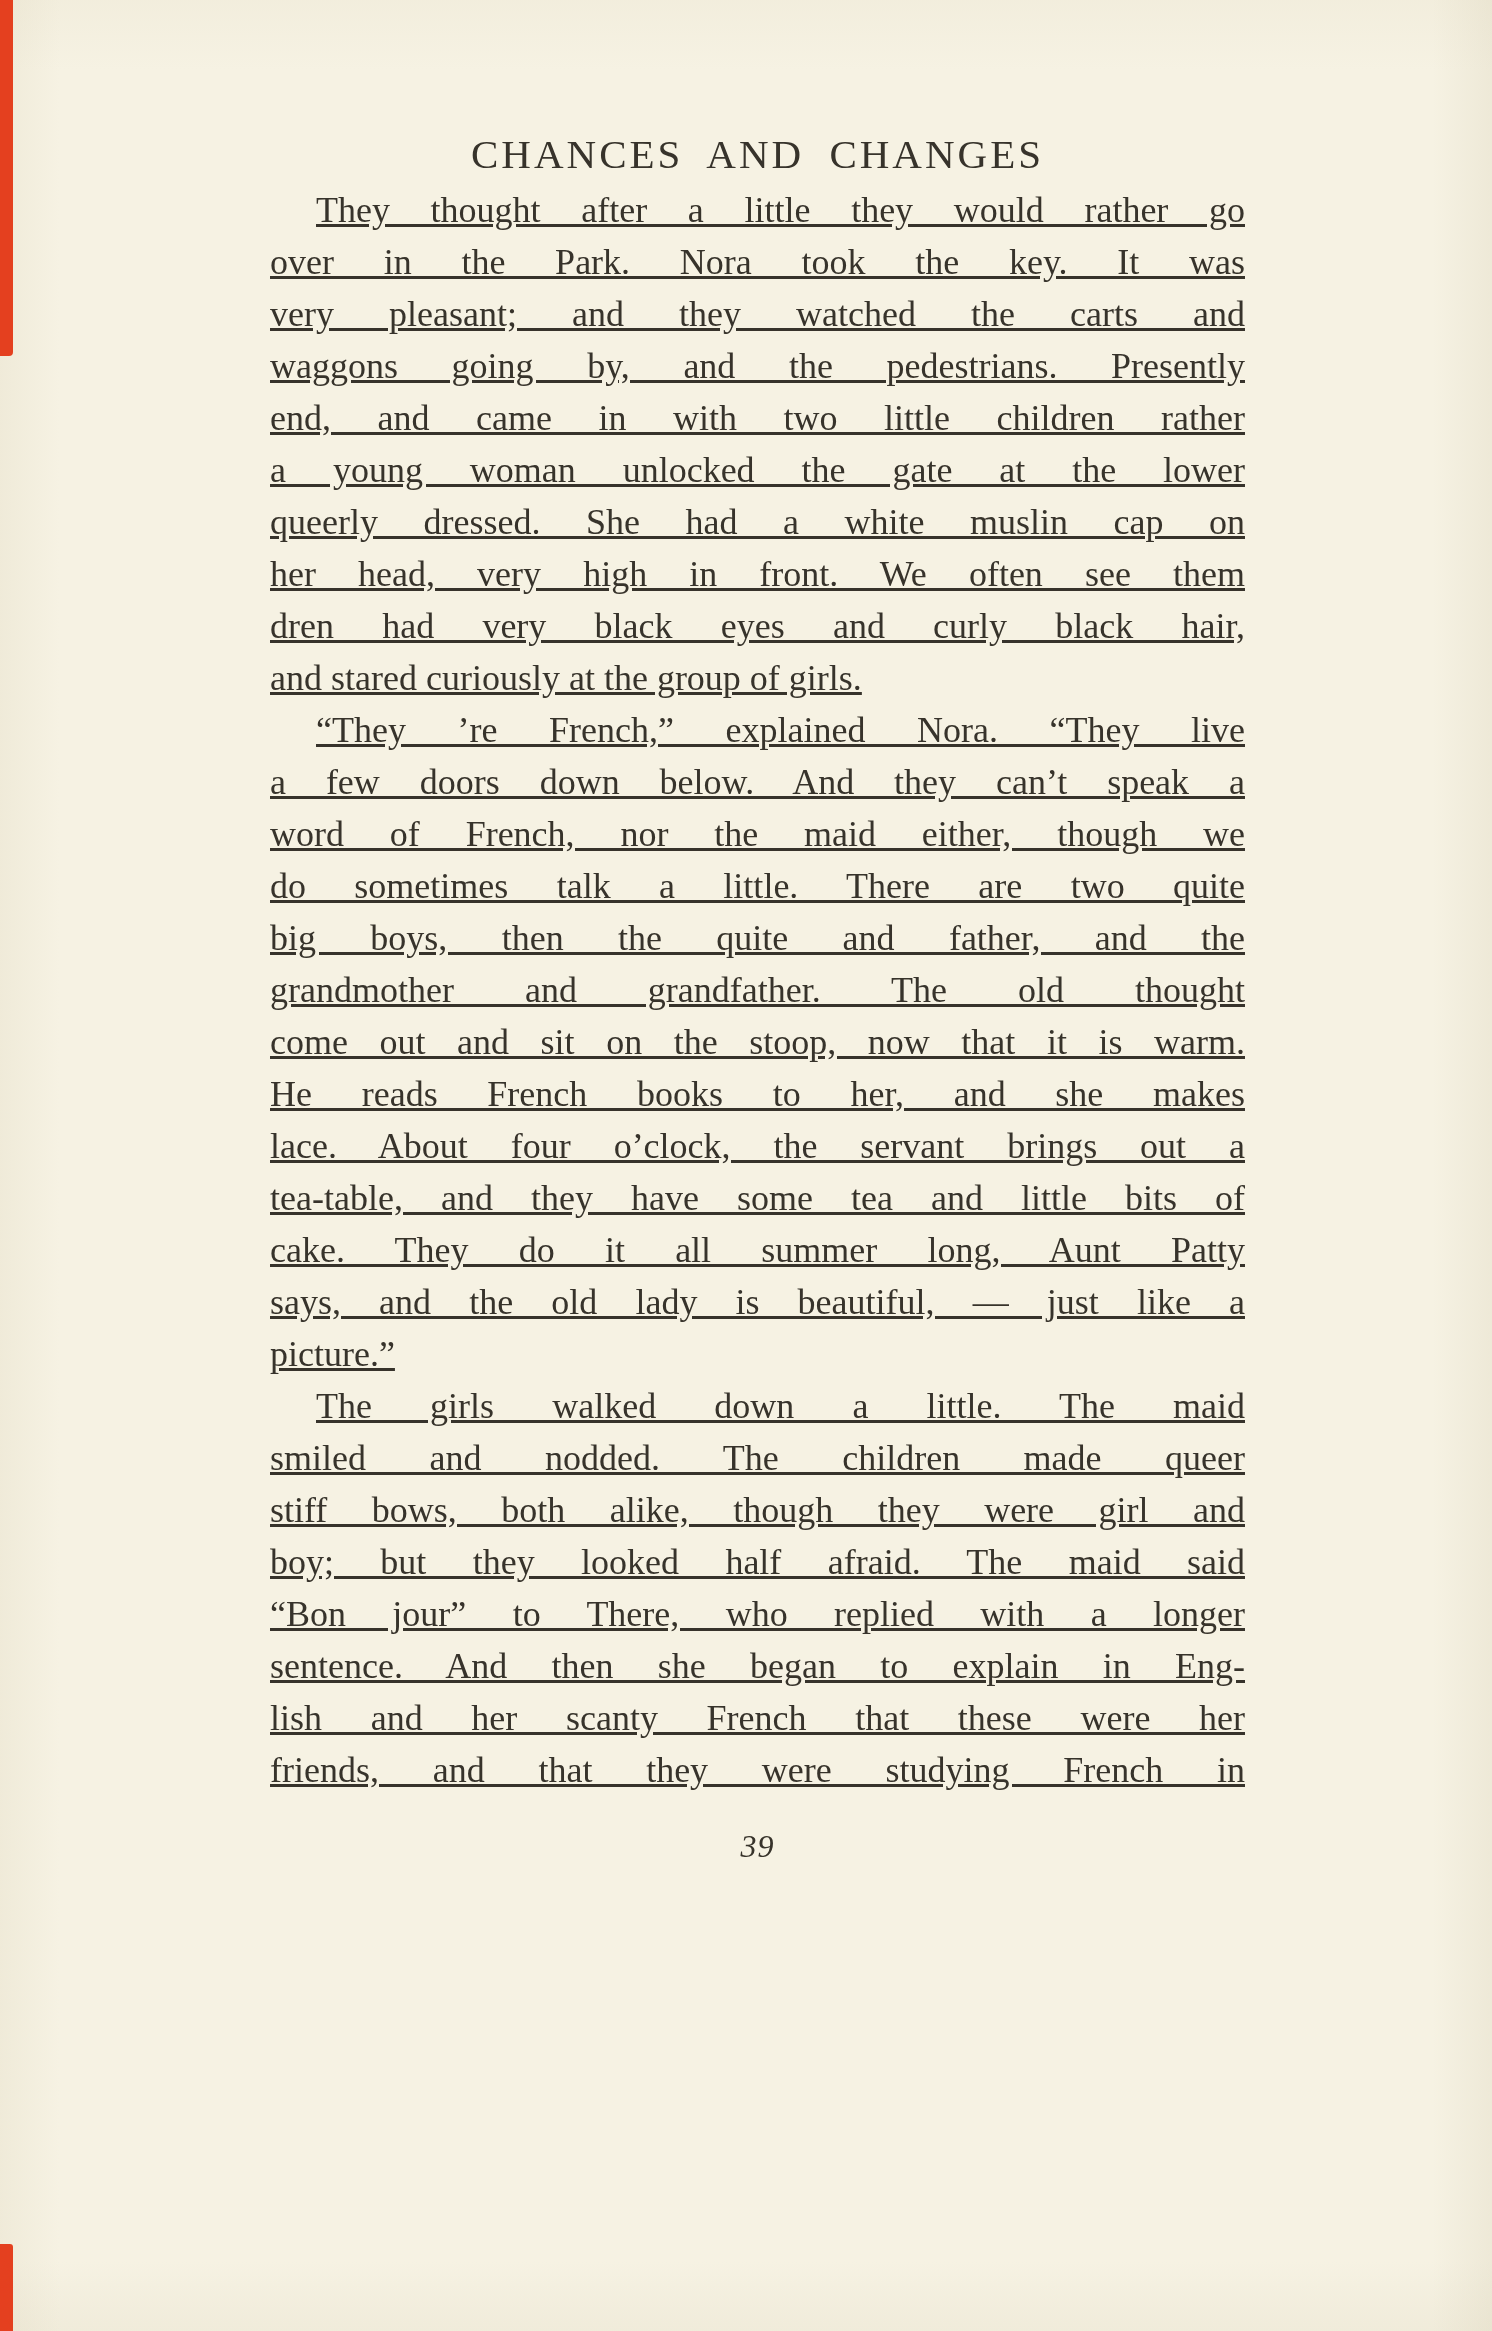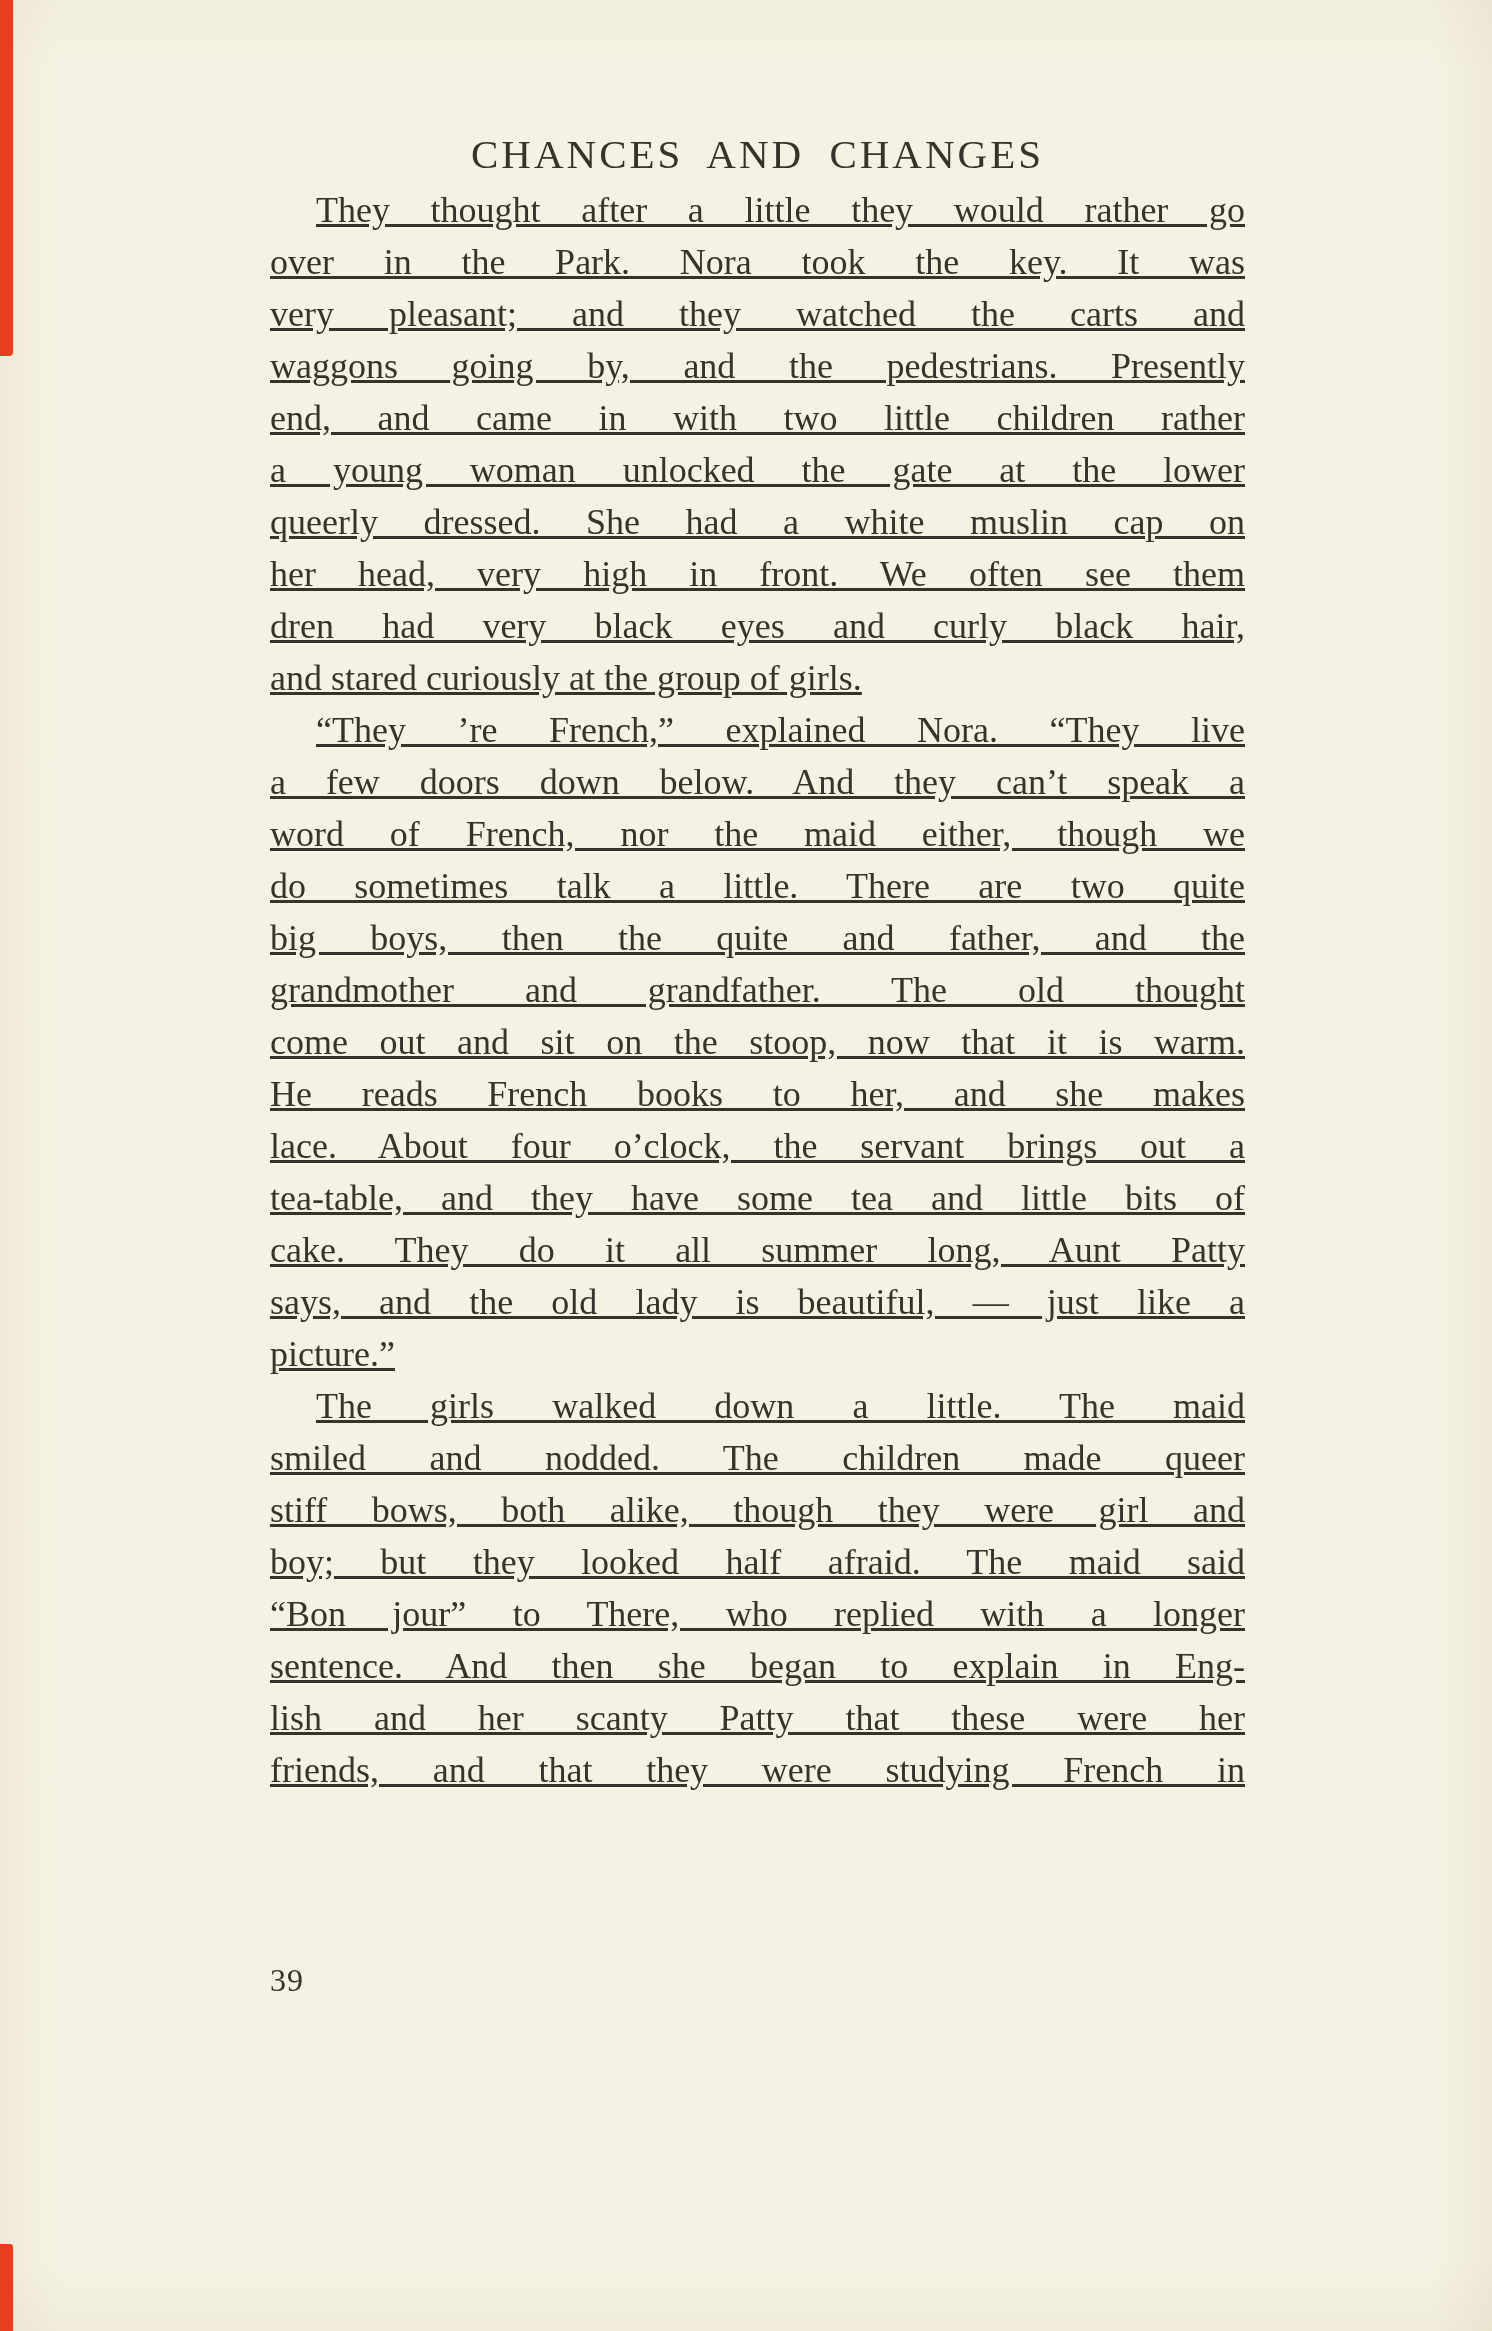--- a/index.html
+++ b/index.html
@@ -51,25 +51,27 @@
   }
   .line {
     text-align: justify;
     text-align-last: justify;
     white-space: normal;
   }
   .line.no-stretch { text-align-last: left; }
   .line.indent { text-indent: 46px; }
   .page-number {
     position: absolute;
-    top: 1962px;
+    top: 1828px;
     left: 270px;
     width: 975px;
+    text-align: center;
     font-size: 32px;
     letter-spacing: 1px;
+    font-style: italic;
   }
 </style>
 </head>
 <body>
 
 <div class="page">
   <div class="edge-mark top"></div>
   <div class="edge-mark bottom"></div>
 
   <div class="running-head">CHANCES AND CHANGES</div>
@@ -102,19 +104,19 @@
         <div class="line">says, and the old lady is beautiful, — just like a</div>
         <div class="line no-stretch">picture.”</div>
       </div>
       <div>
         <div class="line indent">The girls walked down a little.  The maid</div>
         <div class="line">smiled and nodded.  The children made queer</div>
         <div class="line">stiff bows, both alike, though they were girl and</div>
         <div class="line">boy; but they looked half afraid.  The maid said</div>
         <div class="line">“Bon jour” to There, who replied with a longer</div>
         <div class="line">sentence.  And then she began to explain in Eng-</div>
-        <div class="line">lish and her scanty Patty that these were her</div>
+        <div class="line">lish and her scanty French that these were her</div>
         <div class="line">friends, and that they were studying French in</div>
       </div>
     </div>
 
   <div class="page-number">39</div>
 </div>
 
 </body></html>

